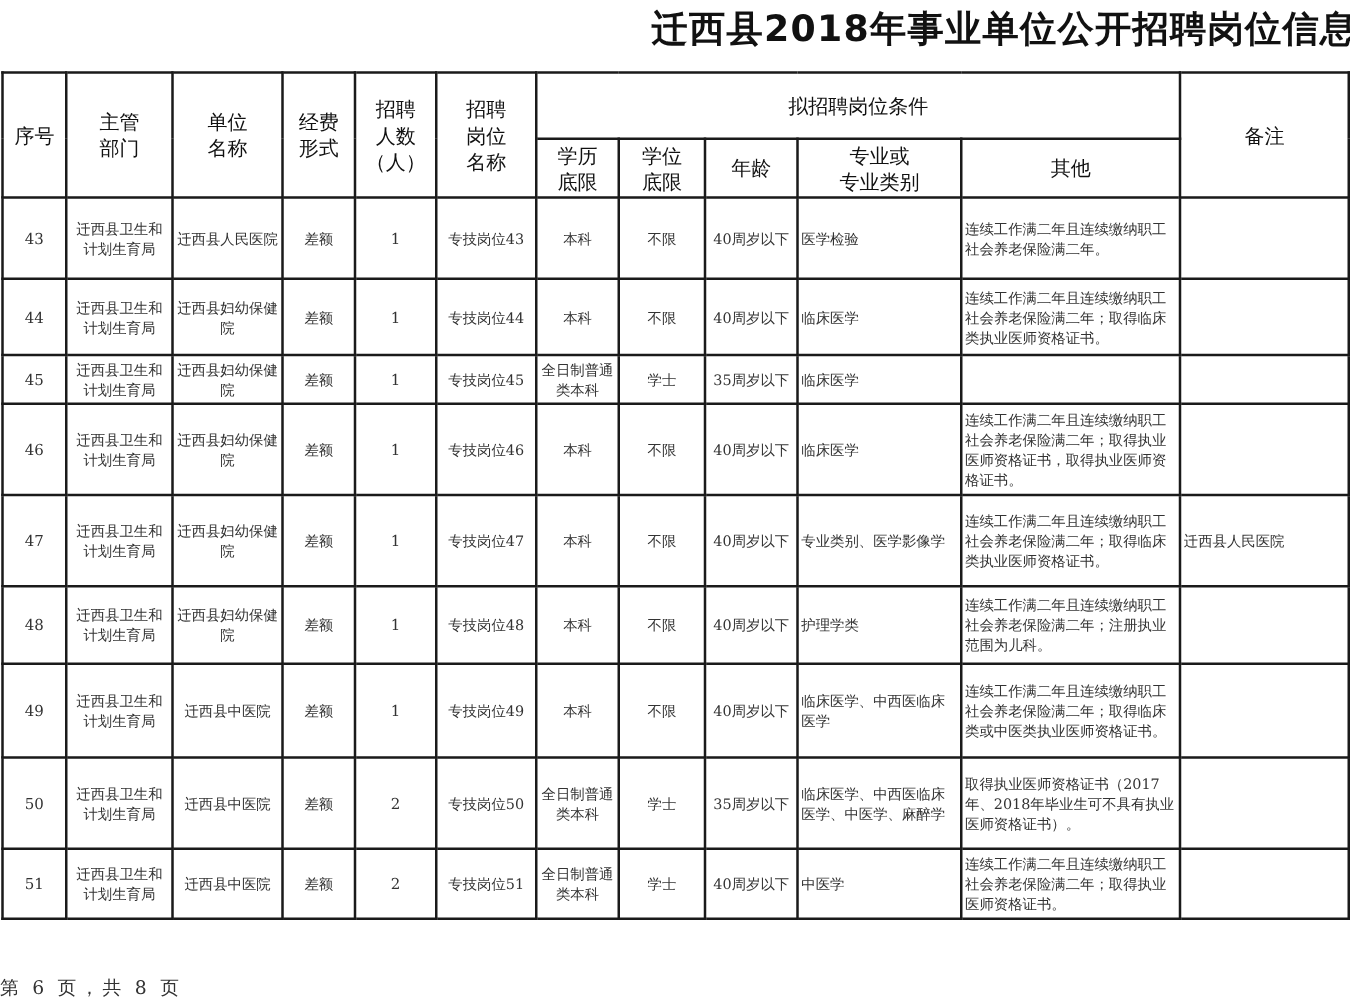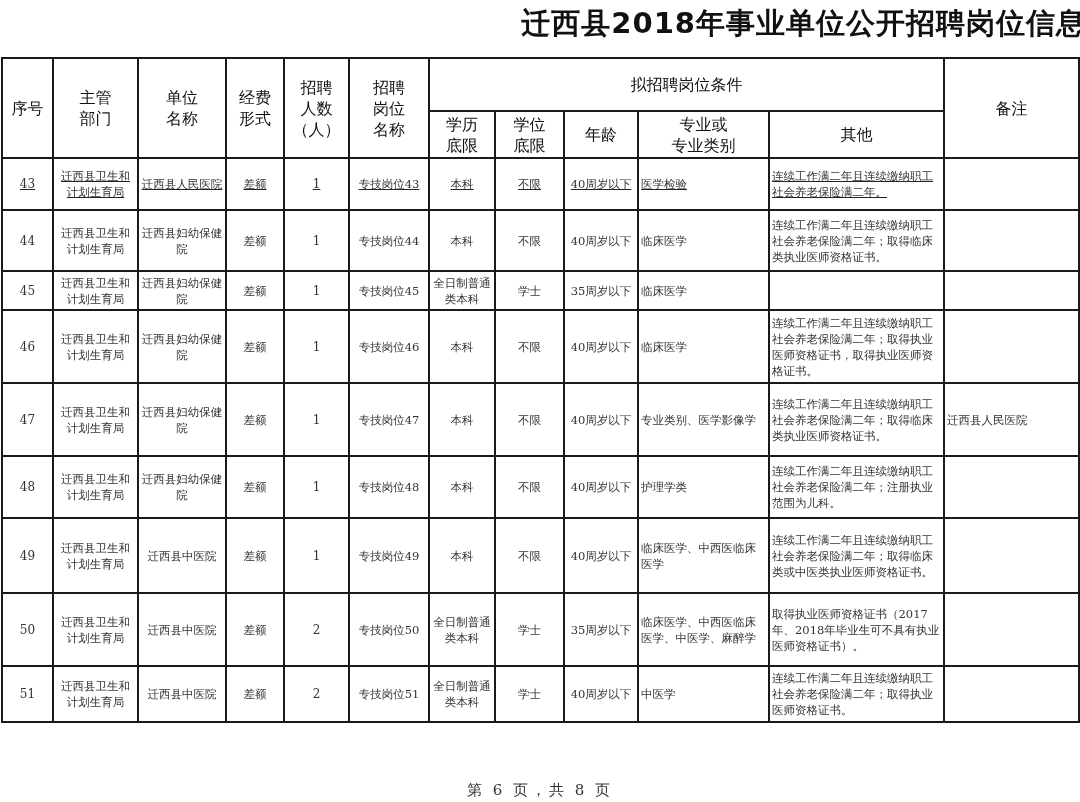--- a/index.html
+++ b/index.html
@@ -25,21 +25,21 @@
   th {
     font-family: "DejaVu Sans", "Liberation Sans", sans-serif;
     font-size: 16px; font-weight: normal; color: #111; text-align: center;
     line-height: 21px;
   }
   td { font-size: 11.5px; line-height: 16px; color: #333; }
   td.c { text-align: center; }
   td.l { text-align: left; padding-left: 3px; }
   td.num { font-size: 12px; }
   .footer {
-    position: absolute; left: 0; top: 781px; width: 1080px; text-align: center;
+    position: absolute; left: 0; top: 781px; width: 1080px; 
     font-size: 15px; color: #333; letter-spacing: 3px;
   }
   .br { white-space: pre-line; }
 </style>
 </head>
 <body>
 
 <div class="title">迁西县2018年事业单位公开招聘岗位信息表</div>
 
 <table class="grid">
@@ -80,21 +80,21 @@
 底限</th>
       <th class="br">学位
 底限</th>
       <th>年龄</th>
       <th class="br">专业或
 专业类别</th>
       <th>其他</th>
     </tr>
   </thead>
   <tbody id="tbody">
-      <tr style="height: 52px; text-decoration: underline;">
+      <tr style="height: 65px;">
         <td class="c num">43</td>
         <td class="c">迁西县卫生和计划生育局</td>
         <td class="c">迁西县人民医院</td>
         <td class="c">差额</td>
         <td class="c num">1</td>
         <td class="c">专技岗位43</td>
         <td class="c">本科</td>
         <td class="c">不限</td>
         <td class="c">40周岁以下</td>
         <td class="l">医学检验</td>

